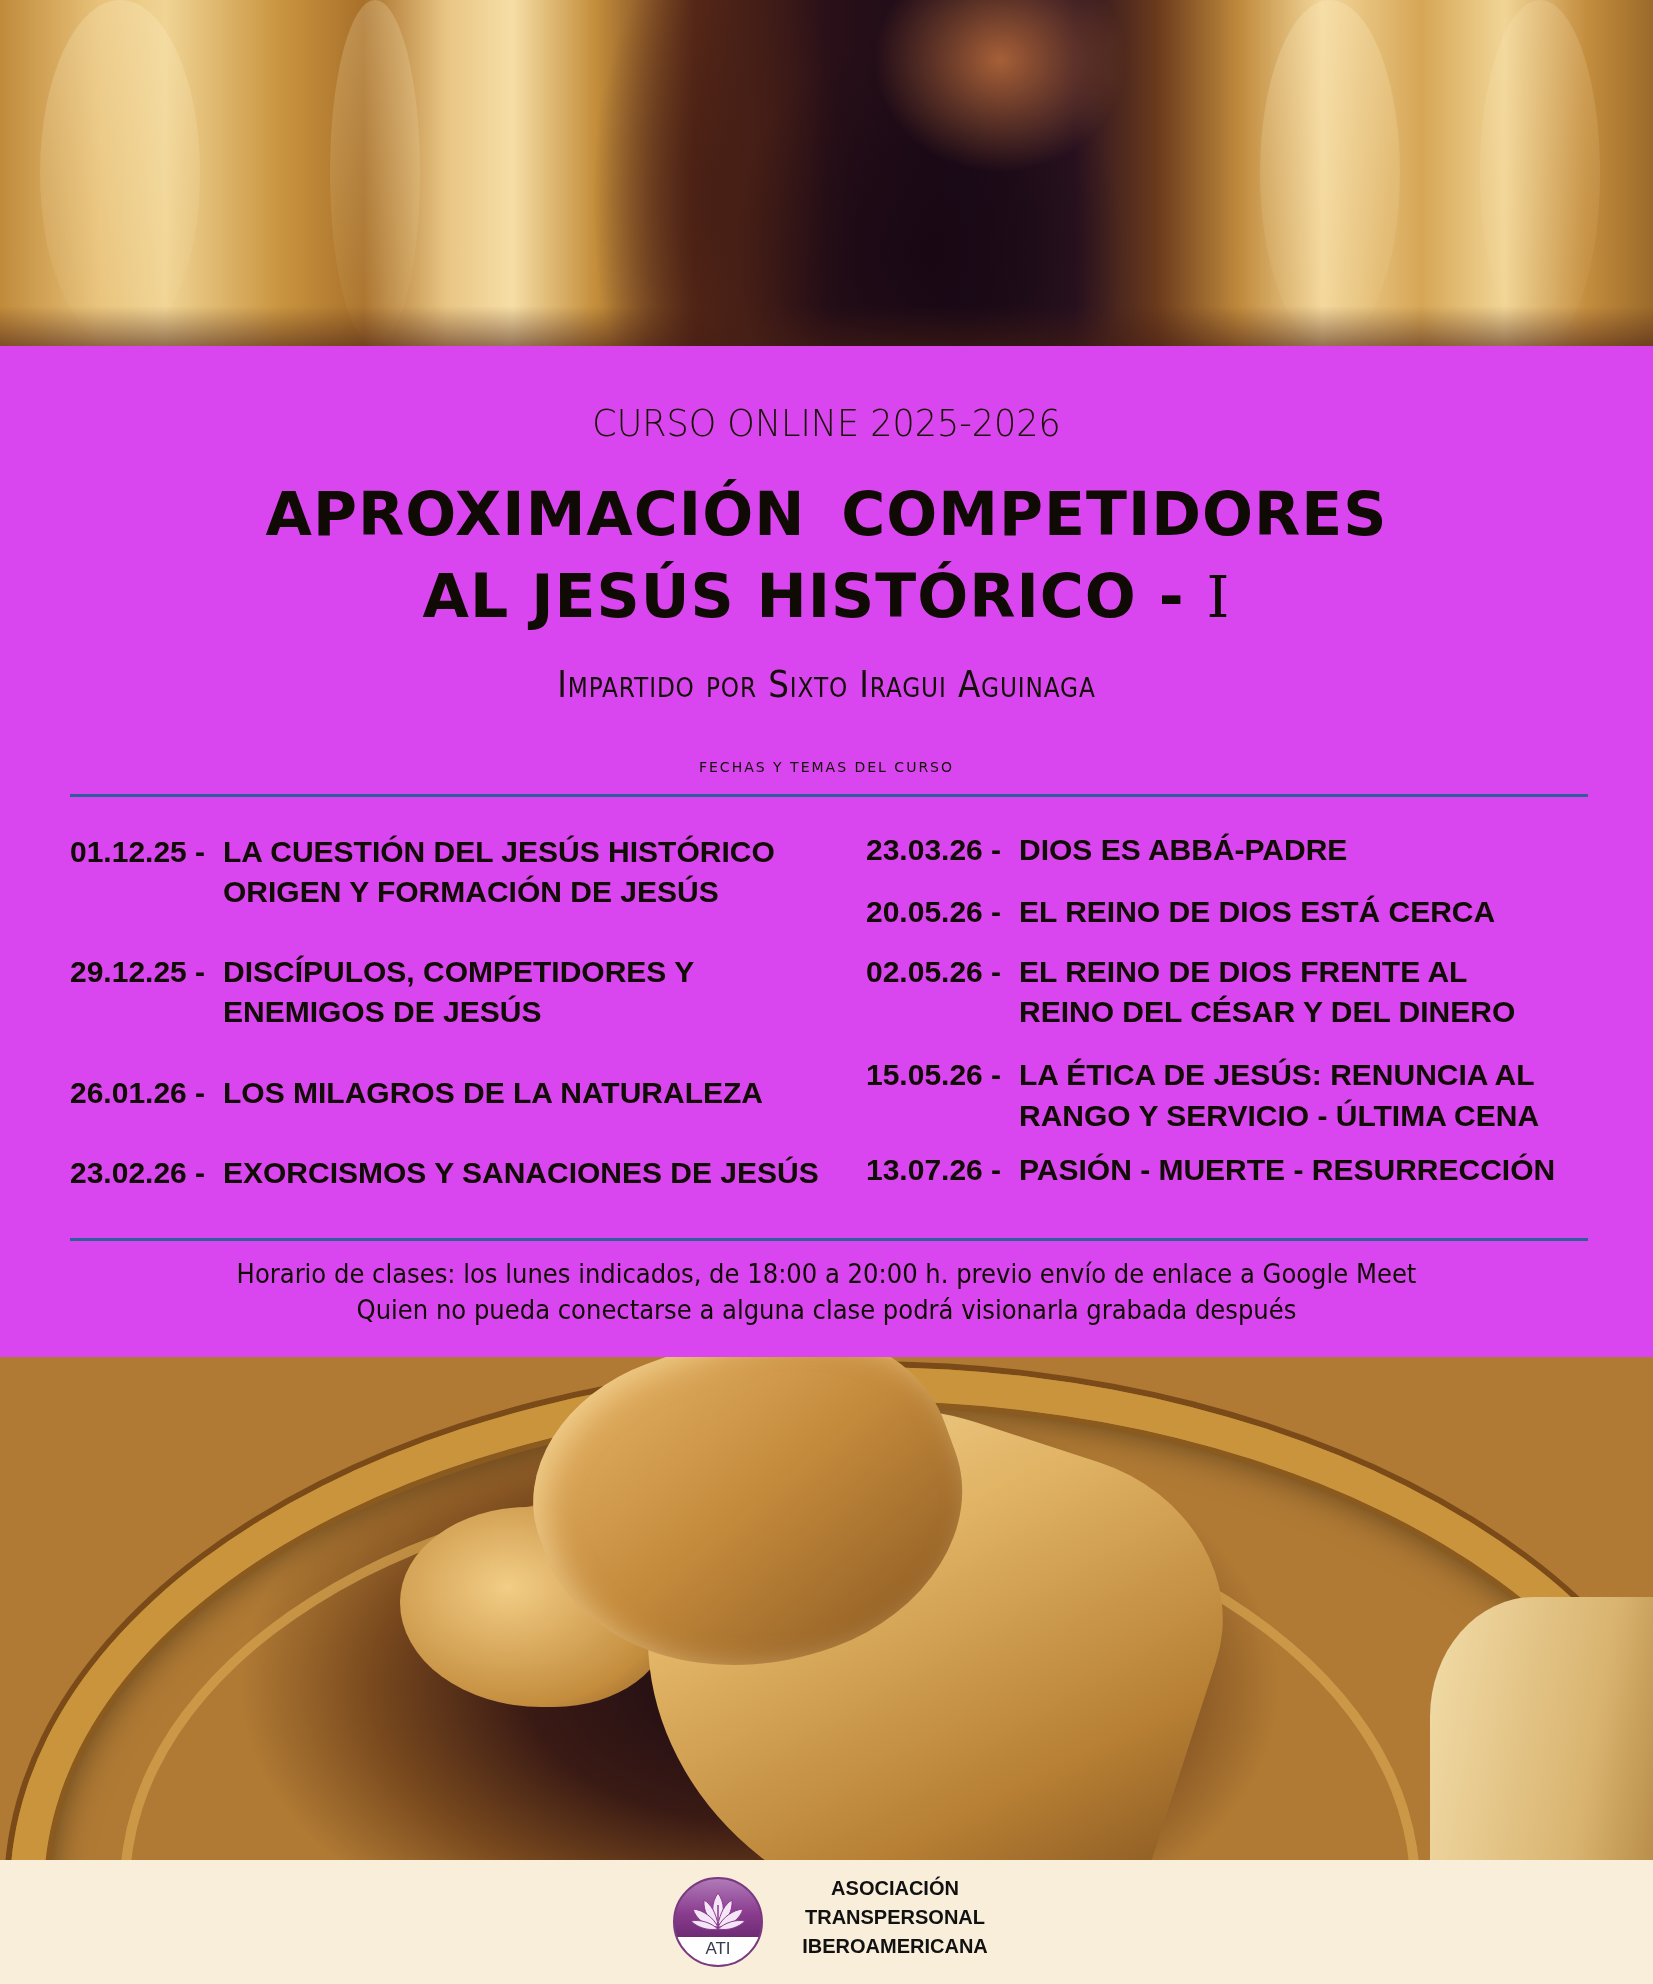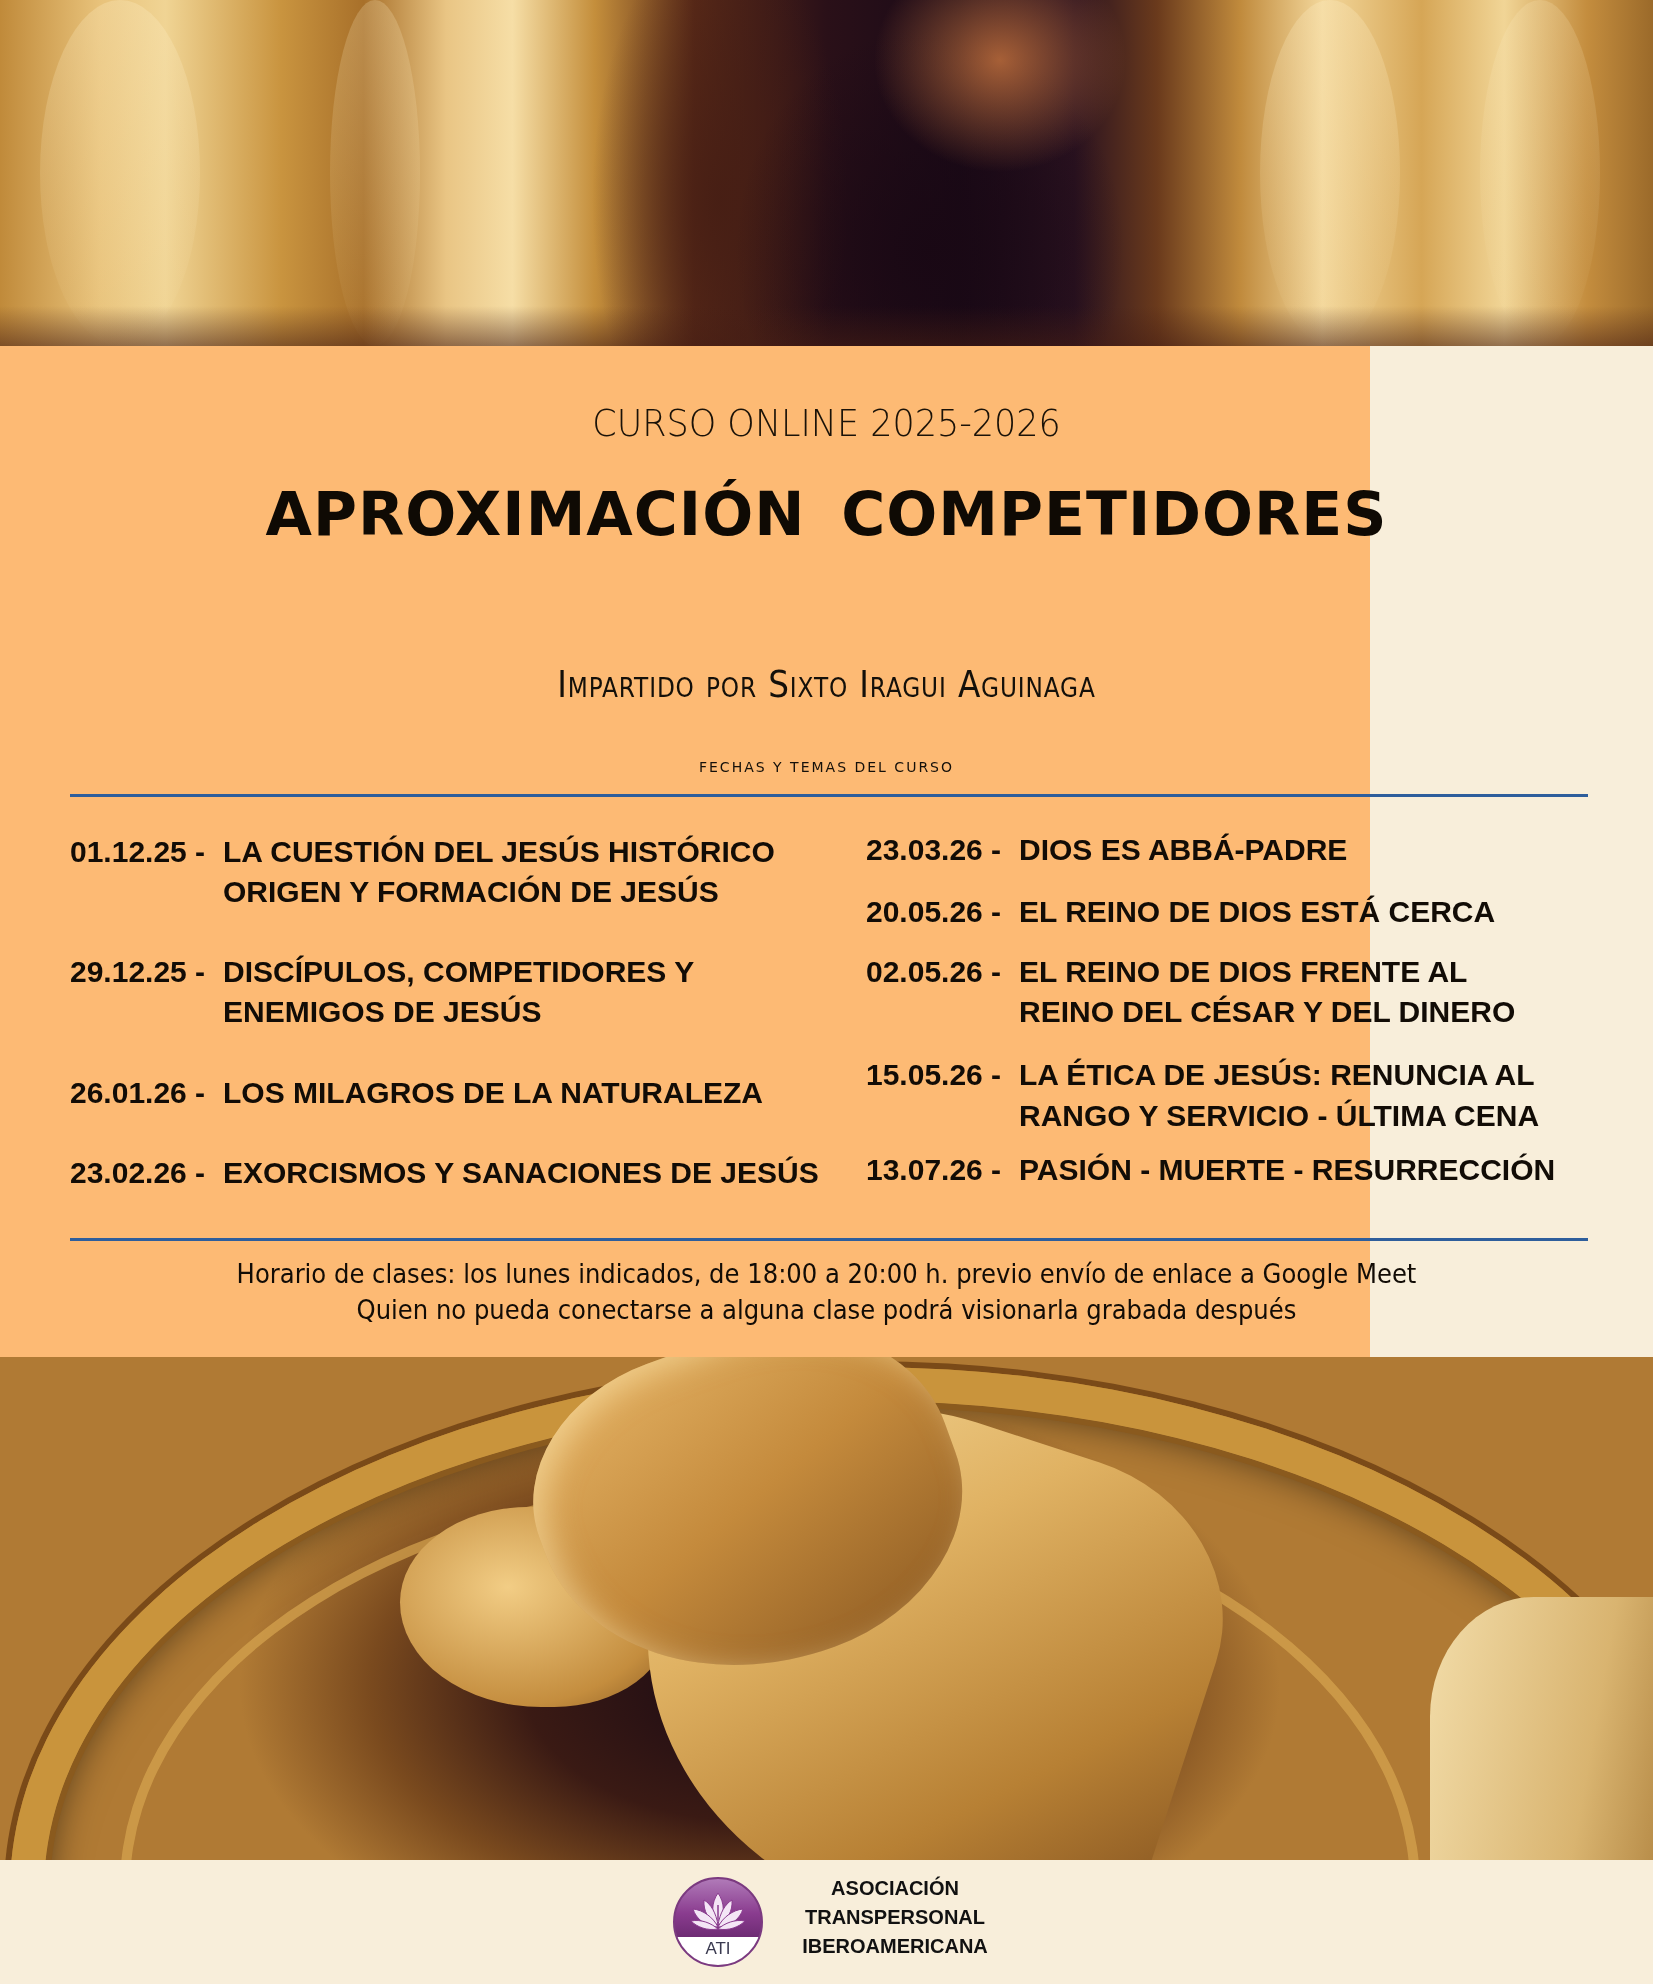--- a/index.html
+++ b/index.html
@@ -24,22 +24,22 @@
   .hero-top .fold {
     position: absolute; top: 0; height: 346px; border-radius: 50%;
     background: linear-gradient(180deg, rgba(255,240,200,0.45), rgba(255,230,170,0.05));
   }
   .hero-top .shade {
     position: absolute; left: 0; right: 0; bottom: 0; height: 40px;
     background: linear-gradient(180deg, rgba(0,0,0,0), rgba(70,30,20,0.55));
   }
   
   .panel {
-    position: absolute; left: 0; top: 346px; width: 1370px; height: 1011px;
-    background: #fdba74;
+    position: absolute; left: 0; top: 346px; width: 1653px; height: 1011px;
+    background: #d946ef;
   }
   .t-course {
     position: absolute; left: 0; width: 1653px; top: 55px; text-align: center;
     font-family: "DejaVu Sans", sans-serif; font-weight: 200; font-size: 38px;
     letter-spacing: 0px; color: #1a1208; transform: scaleX(0.92);
   }
   .t-title {
     position: absolute; left: 0; width: 1653px; text-align: center;
     font-family: "DejaVu Sans", sans-serif; font-weight: bold; font-size: 60px;
     color: #0f0a04; letter-spacing: 1px; line-height: 1;
@@ -136,20 +136,24 @@
   <div class="fold" style="left:40px;width:160px;opacity:.6"></div>
   <div class="fold" style="left:330px;width:90px;opacity:.5"></div>
   <div class="fold" style="left:1260px;width:140px;opacity:.6"></div>
   <div class="fold" style="left:1480px;width:120px;opacity:.4"></div>
   <div class="shade"></div>
 </div>
 
 <div class="panel">
   <div class="t-course">CURSO ONLINE 2025-2026</div>
   <div class="t-title l1">APROXIMACIÓN  COMPETIDORES</div>
+  <div class="t-title l2">
+    <span>AL JESÚS HISTÓRICO -</span>
+    <span class="roman">I</span>
+  </div>
   <div class="t-sub">Impartido por Sixto Iragui Aguinaga</div>
   <div class="t-section">FECHAS Y TEMAS DEL CURSO</div>
   <div class="rule r1"></div>
 
   <div class="sched left">
     <div class="row" style="top:486px">
       <span class="date">01.12.25 -</span>
       <span class="topic">LA CUESTIÓN DEL JESÚS HISTÓRICO</span>
       <span class="topic" style="top:40px">ORIGEN Y FORMACIÓN DE JESÚS</span>
     </div>

